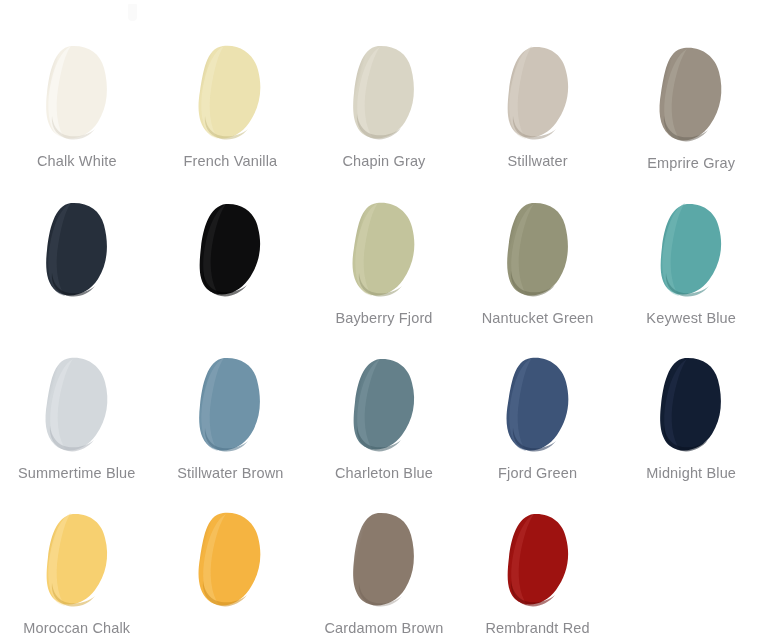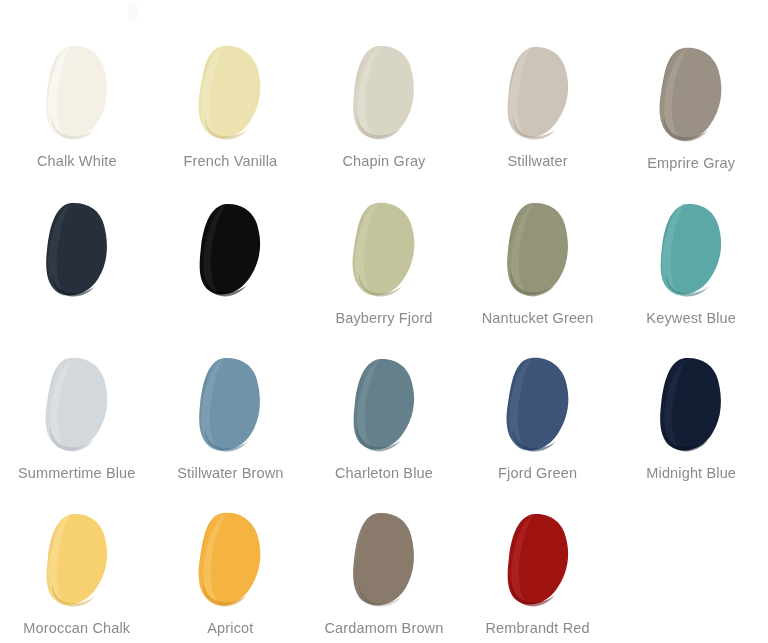--- a/index.html
+++ b/index.html
@@ -390,21 +390,20 @@
                 <stop offset="0%" stop-color="#cf8f21"></stop>
                 <stop offset="22%" stop-color="#f5b441"></stop>
                 <stop offset="100%" stop-color="#f5b441"></stop>
               </linearGradient>
             </defs>
             <path d="M32 2 C49 0 63 10 67 26 C72 45 69 63 58 79 C47 95 28 99 17 89 C7 80 6 64 9 47 C12 29 15 4 32 2 Z" fill="url(#g17)"></path>
             <path d="M35 3 C26 8 19 22 15 40 C11 57 11 76 17 87 C20 91 24 93 28 94 C20 83 18 63 21 45 C24 27 29 11 35 3 Z" fill="#f9cc78" opacity="0.45"></path>
             <path d="M12 70 C11 81 16 90 26 94 C37 98 49 93 56 84 C48 91 35 93 26 90 C18 87 13 79 12 70 Z" fill="#cf8f21" opacity="0.55"></path>
           </svg>
         </div>
-        <div class="swatch-label">Apricot</div>
       </div>
       <div class="swatch-cell row-4">
         <div class="swatch-blob-wrap">
           <svg viewBox="0 0 78 98" xmlns="http://www.w3.org/2000/svg">
             <defs>
               <linearGradient id="g18" x1="0" y1="0" x2="1" y2="0.4">
                 <stop offset="0%" stop-color="#63544880"></stop>
                 <stop offset="22%" stop-color="#8a7a6c"></stop>
                 <stop offset="100%" stop-color="#8a7a6c"></stop>
               </linearGradient>

